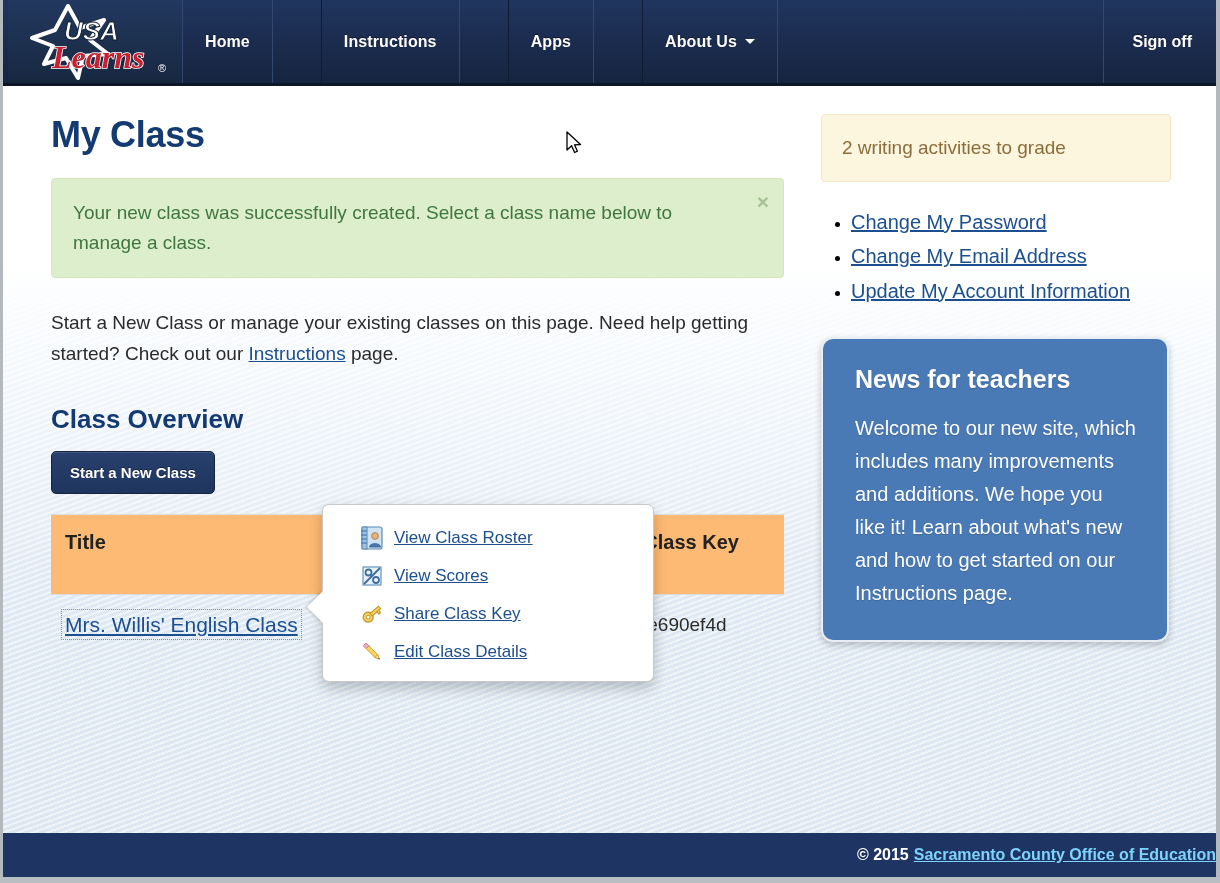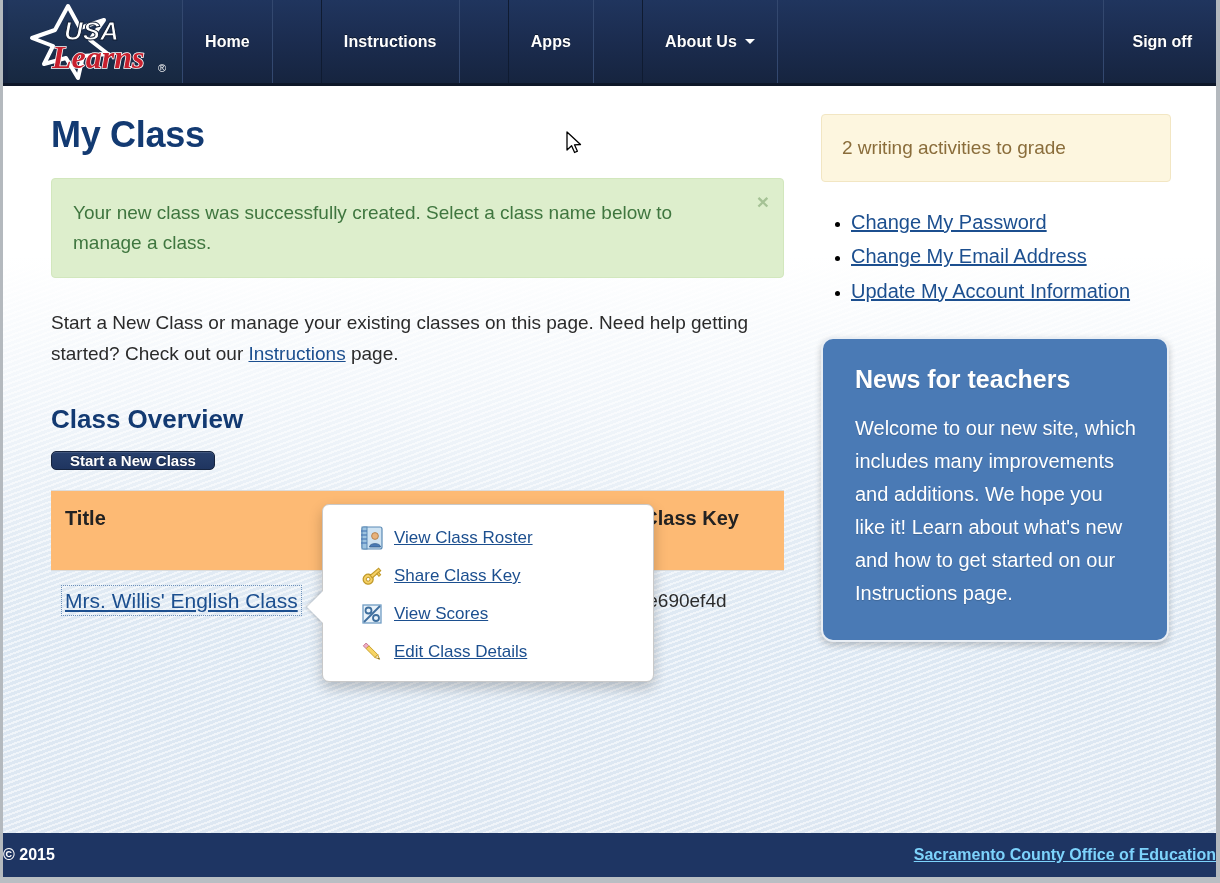--- a/index.html
+++ b/index.html
@@ -114,21 +114,21 @@
   h2#class-overview {
     margin: 0 0 16px 0;
     font-size: 26px; font-weight: bold; color: #133a72;
   }
 
   #start-new-class {
     display: inline-block;
     background: linear-gradient(to bottom,#28406d,#1f3560);
     border: 1px solid #16243f; border-radius: 5px;
     color: #fff; font-size: 15px; font-weight: bold;
-    padding: 0 18px; cursor: pointer;
+    padding: 12px 18px; cursor: pointer;
     text-shadow: 0 -1px 0 rgba(0,0,0,.4);
     box-shadow: inset 0 1px 0 rgba(255,255,255,.12);
     margin-bottom: 20px;
   }
 
   
   #class-table { width: 733px; border-collapse: collapse; }
   #class-table thead th {
     background: #fdba74;
     border-top: 1px solid #dcdcdc;
@@ -223,21 +223,21 @@
     margin: 0; color: #ffffff;
     font-size: 20px; line-height: 1.65;
     text-shadow: 0 1px 1px rgba(0,0,0,.16);
   }
 
   
   #footer {
     position: absolute; left: 3px; bottom: 6px;
     width: 1213px; height: 44px;
     background: #1e3563;
-    display: flex; align-items: center; justify-content: space-between;
+    display: flex; align-items: center; justify-content: flex-end;
     color: #ffffff; font-size: 16px; font-weight: bold;
   }
   #footer a { color: #7dd3fc; text-decoration: underline; }
   #footer .copy { margin-right: 5px; }
 
   
   #cursor { position: absolute; left: 566px; top: 131px; z-index: 80; }
 </style>
 </head>
 <body>
@@ -363,41 +363,41 @@
               <circle cx="16" cy="11" r="3.4" fill="#e8b27a" stroke="#a97642" stroke-width=".8"></circle>
               <path d="M10.5 22 C10.5 17.5 21.5 17.5 21.5 22 Z" fill="#4a7ab5" stroke="#2e5b8c" stroke-width=".8"></path>
             </svg>
           </span>
           <span class="pop-label">View Class Roster</span>
         </div>
 
         <div class="pop-row">
           <span class="pop-icon">
             <svg width="26" height="26" viewBox="0 0 26 26">
+              <rect x="4" y="4" width="18" height="18" fill="#eaf3fa" stroke="#6f9cc4" stroke-width="1.3"></rect>
+              <circle cx="9.5" cy="9.5" r="3" fill="none" stroke="#3f6f9e" stroke-width="1.8"></circle>
+              <circle cx="17" cy="17" r="3" fill="none" stroke="#3f6f9e" stroke-width="1.8"></circle>
+              <line x1="5" y1="21" x2="21" y2="5" stroke="#3f6f9e" stroke-width="2"></line>
+            </svg>
+          </span>
+          <span class="pop-label">View Scores</span>
+        </div>
+
+        <div class="pop-row">
+          <span class="pop-icon">
+            <svg width="26" height="26" viewBox="0 0 26 26">
               <g transform="rotate(-40 13 13)">
                 <circle cx="8" cy="13" r="5" fill="#f6d166" stroke="#c19a2a" stroke-width="1.3"></circle>
                 <circle cx="8" cy="13" r="1.9" fill="#ffffff" stroke="#c19a2a" stroke-width="1"></circle>
                 <rect x="12" y="11.4" width="11" height="3.2" fill="#f6d166" stroke="#c19a2a" stroke-width="1.1"></rect>
                 <rect x="18.2" y="14.4" width="2.2" height="3.2" fill="#f6d166" stroke="#c19a2a" stroke-width="1"></rect>
               </g>
             </svg>
           </span>
           <span class="pop-label">Share Class Key</span>
-        </div>
-
-        <div class="pop-row">
-          <span class="pop-icon">
-            <svg width="26" height="26" viewBox="0 0 26 26">
-              <rect x="4" y="4" width="18" height="18" fill="#eaf3fa" stroke="#6f9cc4" stroke-width="1.3"></rect>
-              <circle cx="9.5" cy="9.5" r="3" fill="none" stroke="#3f6f9e" stroke-width="1.8"></circle>
-              <circle cx="17" cy="17" r="3" fill="none" stroke="#3f6f9e" stroke-width="1.8"></circle>
-              <line x1="5" y1="21" x2="21" y2="5" stroke="#3f6f9e" stroke-width="2"></line>
-            </svg>
-          </span>
-          <span class="pop-label">View Scores</span>
         </div>
 
         <div class="pop-row">
           <span class="pop-icon">
             <svg width="26" height="26" viewBox="0 0 26 26">
               <g transform="rotate(-45 13 13)">
                 <rect x="11.2" y="2.5" width="4" height="4" fill="#f0aec4" stroke="#c4798f" stroke-width=".9"></rect>
                 <rect x="11.2" y="6.5" width="4" height="12.5" fill="#f7d463" stroke="#c8a02c" stroke-width=".9"></rect>
                 <polygon points="11.2,19 15.2,19 13.2,23.5" fill="#f4e4b8" stroke="#c8a02c" stroke-width=".9"></polygon>
                 <polygon points="12.5,22 13.9,22 13.2,23.5" fill="#3d3d3d"></polygon>

